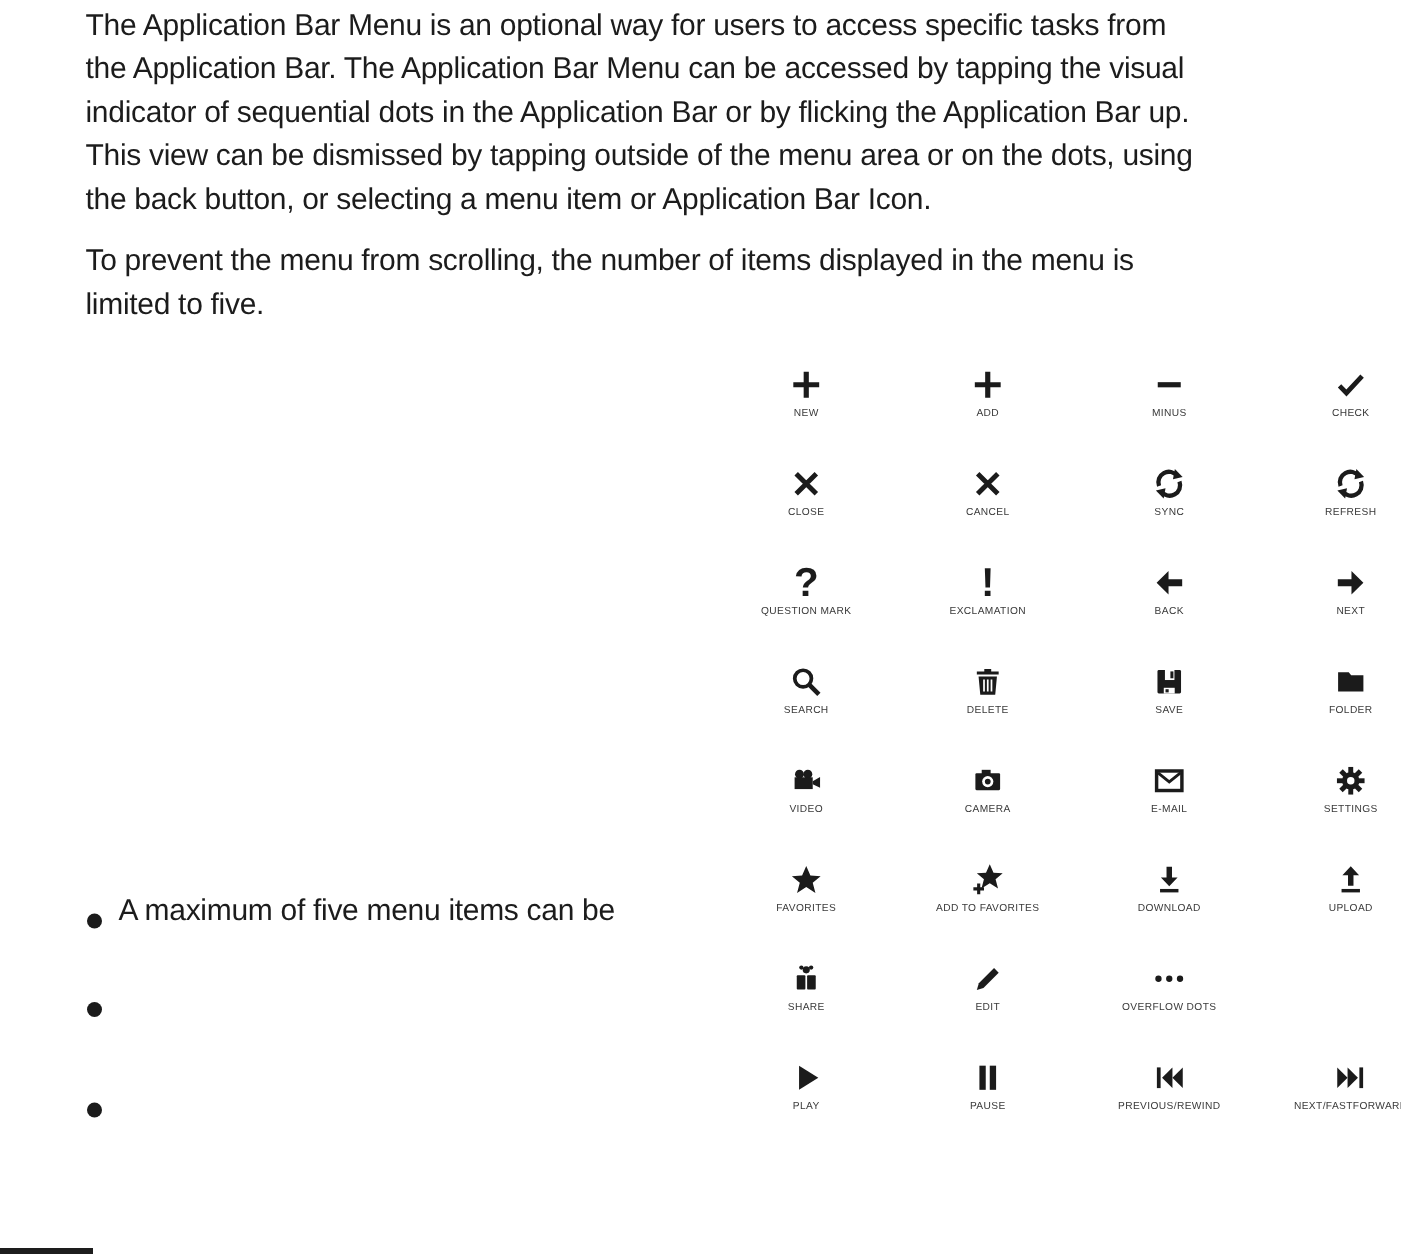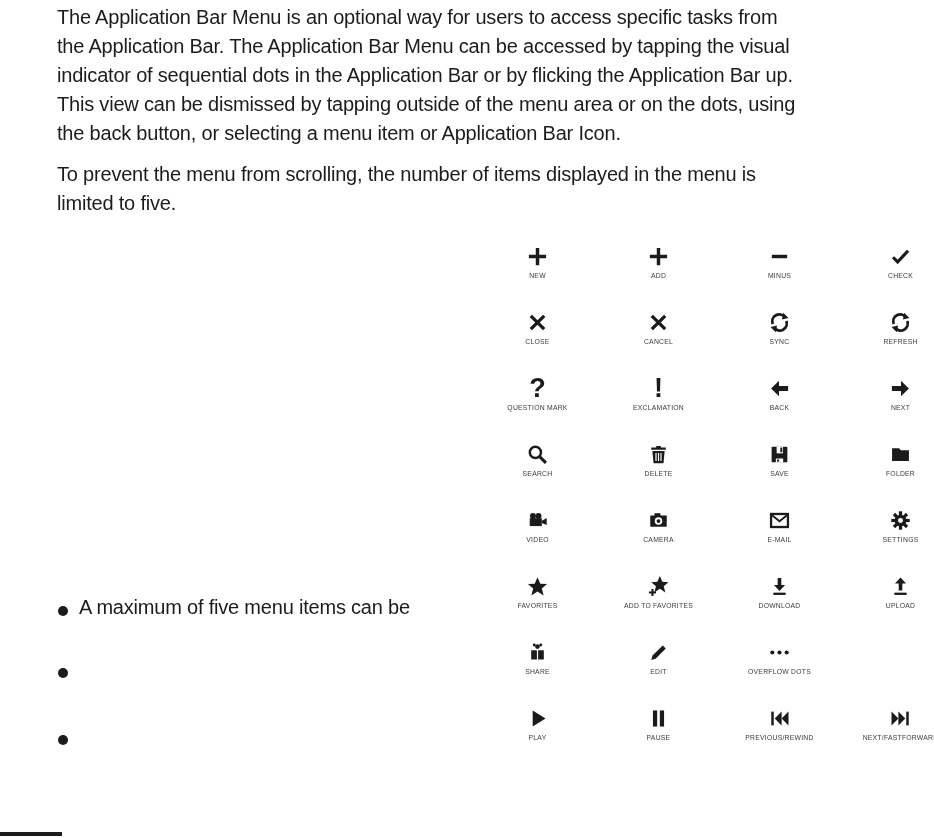--- a/index.html
+++ b/index.html
@@ -5,21 +5,21 @@
   html,body{margin:0;padding:0;}
   body{
     width:934px;height:838px;background:#ffffff;position:relative;overflow:hidden;
     font-family:"Liberation Sans",sans-serif;color:#1b1b1b;
     -webkit-font-smoothing:antialiased;
   }
   .intro{position:absolute;left:57px;top:3px;width:880px;}
   .line{font-size:20px;line-height:29px;letter-spacing:-0.2px;white-space:nowrap;color:#1c1c1c;}
   .para-2{margin-top:12px;}
   .bullet-list{position:absolute;left:58px;top:0;width:420px;margin:0;padding:0;list-style:none;}
-  .bullet-item{position:absolute;left:0;display:flex;align-items:center;}
+  .bullet-item{position:absolute;left:0;display:flex;align-items:flex-end;}
   .bullet-item .dot{width:10px;height:10px;border-radius:50%;background:#1b1b1b;margin-top:7px;flex:0 0 10px;}
   .bullet-item .btxt{margin-left:11px;font-size:20px;line-height:24px;letter-spacing:-0.2px;white-space:nowrap;color:#1c1c1c;}
   .b1{top:595px;} .b2{top:661px;} .b3{top:728px;}
   .icon-grid{position:absolute;left:477px;top:240px;width:484px;height:528px;}
   .cell{position:absolute;width:121px;height:66px;text-align:center;}
   .glyph{height:26px;margin-top:3px;display:flex;align-items:center;justify-content:center;}
   .glyph svg{display:block;}
   .glyph.txt{font-weight:700;font-size:27px;line-height:26px;color:#1b1b1b;}
   .ilabel{margin-top:3px;font-size:6.8px;letter-spacing:0.25px;color:#3a3a3a;white-space:nowrap;}
   .footer-rule{position:absolute;left:0;top:832px;width:62px;height:3.5px;background:#1d1d1d;}

